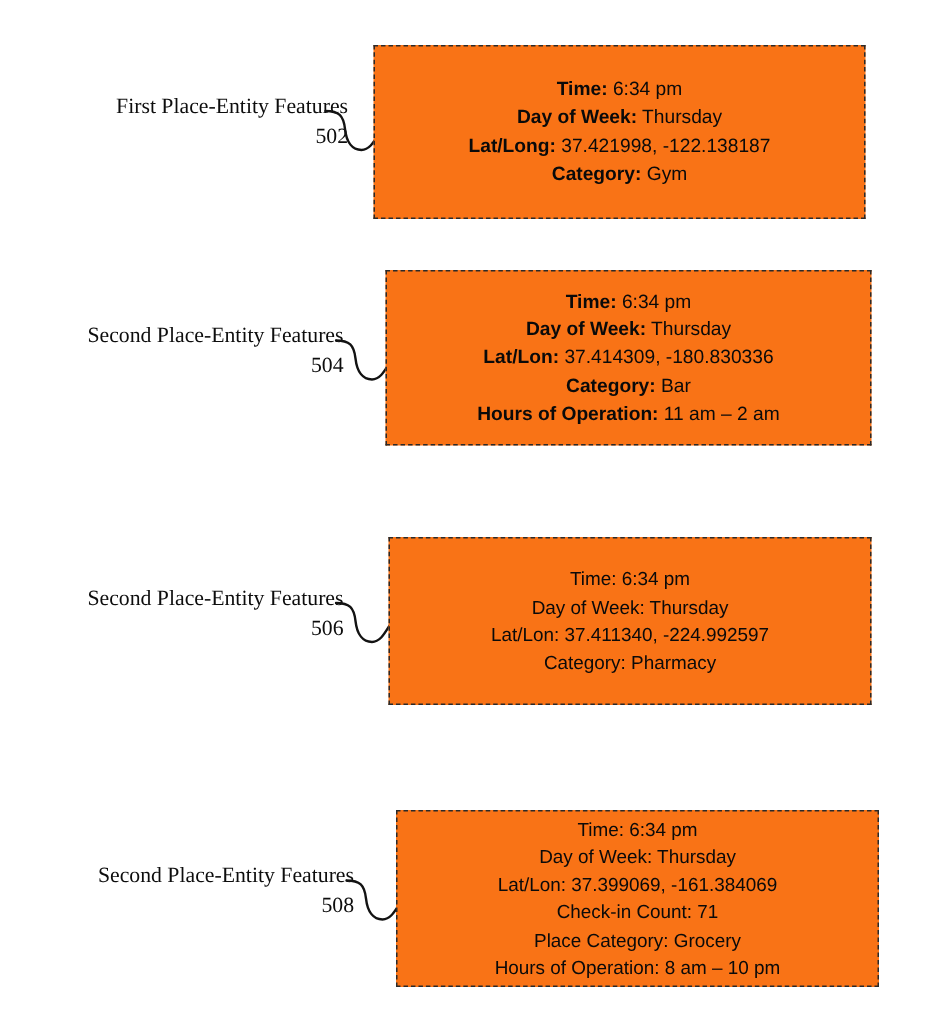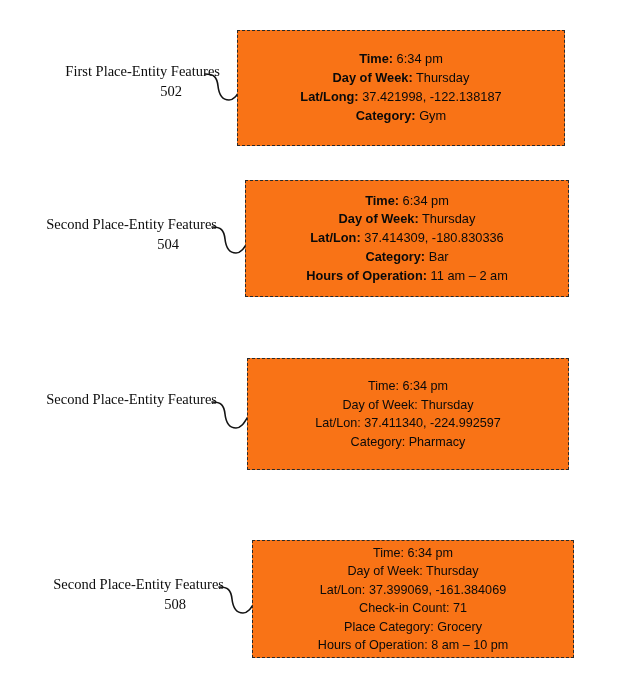--- a/index.html
+++ b/index.html
@@ -12,21 +12,21 @@
     height: 690px;
     position: relative;
     overflow: hidden;
     font-family: "Liberation Sans", sans-serif;
     color: #111111;
   }
 
   
   #figure {
     position: absolute;
-    left: 4px;
+    left: 16px;
     top: 0;
     width: 600px;
     height: 690px;
   }
 
   
   .callout {
     position: absolute;
     font-family: "Liberation Serif", "DejaVu Serif", serif;
     font-size: 14.5px;
@@ -34,21 +34,20 @@
     color: #0d0d0d;
     text-align: right;
     white-space: nowrap;
   }
   .callout .ref-title {
     display: block;
   }
   .callout .ref-num {
     display: block;
     margin-top: 1px;
-    padding-right: 38px;
   }
 
   
   .leader {
     position: absolute;
     pointer-events: none;
   }
   .leader path {
     fill: none;
     stroke: #131313;
@@ -147,20 +146,21 @@
       </div>
       <div class="box-line">
         <span class="fld">Hours of Operation:</span>
         <span class="val">11 am – 2 am</span>
       </div>
     </div>
   </div>
 
   <div class="callout" style="left:31px; top:390px; width:182px;">
     <span class="ref-title">Second Place-Entity Features</span>
+    <span class="ref-num">506</span>
   </div>
   <svg class="leader" style="left:207px; top:388px;" width="40" height="48" viewBox="0 0 40 48">
     <path d="M1 14 C 10 14, 13 17, 14 26 C 15 35, 19 40, 25 40 C 31 40, 34 33, 38 27"></path>
   </svg>
   <div class="feature-box" style="left:243px; top:358px; width:322px; height:112px;">
     <div class="box-lines">
       <div class="box-line">
         <span class="fld">Time:</span>
         <span class="val">6:34 pm</span>
       </div>

